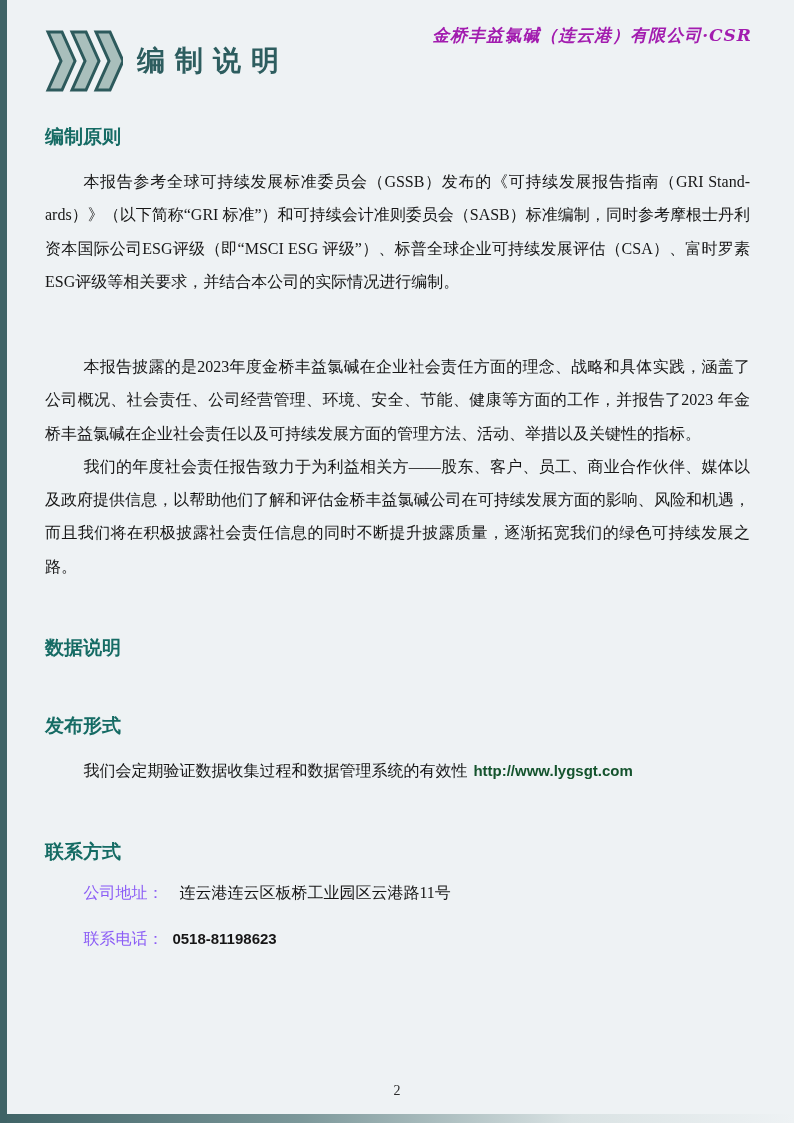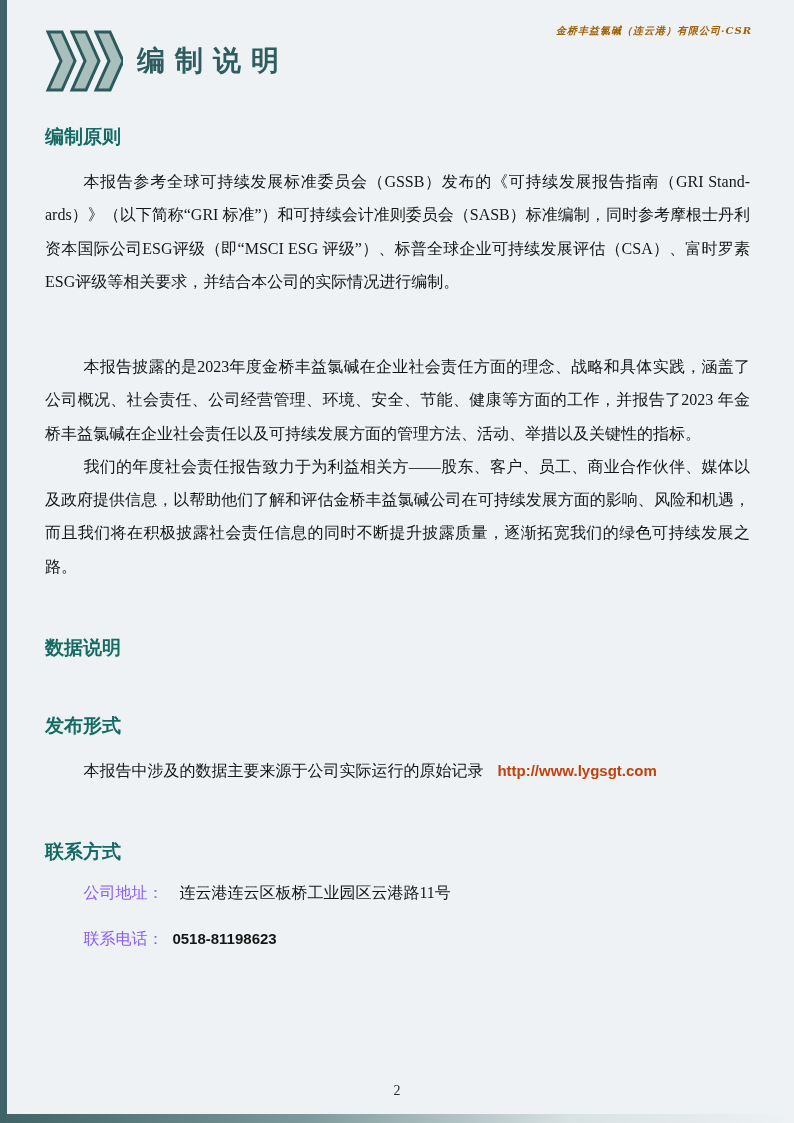--- a/index.html
+++ b/index.html
@@ -16,22 +16,22 @@
     background:#3f6366;z-index:5;
   }
   .bottom-bar{
     position:absolute;left:0;bottom:0;right:0;height:9px;
     background:linear-gradient(90deg,#3f6366 0%,#7c989a 38%,#d9e2e3 72%,#eef2f4 100%);
     z-index:4;
   }
   .hdr{
     position:absolute;top:24px;right:42px;
     font-style:italic;font-weight:bold;
-    font-size:10px;letter-spacing:1px;
-    color:#a16207;
+    font-size:17px;letter-spacing:1px;
+    color:#a21caf;
     font-family:"DejaVu Serif","Liberation Serif",serif;
   }
   .title-row{
     position:absolute;top:30px;left:45px;
     display:flex;align-items:center;
   }
   .chevrons{display:inline-block;line-height:0;}
   .page-title{
     margin:0 0 0 14px;
     font-family:"Liberation Sans","DejaVu Sans",sans-serif;
@@ -51,22 +51,22 @@
   }
   .sec p{
     margin:0;
     font-size:16px;line-height:2.08;
     text-align:justify;text-indent:2.4em;
     color:#161616;
   }
   .url{
     font-family:"Liberation Sans","DejaVu Sans",sans-serif;
     font-weight:bold;font-size:15px;
-    color:#c2410c;text-decoration:none;
-    margin-left:14px;
+    color:#14532d;text-decoration:none;
+    margin-left:6px;
   }
   .contact-row{
     margin:0 0 20px 0;
     font-size:16px;line-height:1.6;
     padding-left:2.4em;
   }
   .contact-row .lbl{color:#8b5cf6;}
   .contact-row .val{margin-left:1em;}
   .contact-row .val.num{
     font-family:"Liberation Sans","DejaVu Sans",sans-serif;
@@ -111,21 +111,21 @@
       <p>本报告披露的是2023年度金桥丰益氯碱在企业社会责任方面的理念、战略和具体实践，涵盖了公司概况、社会责任、公司经营管理、环境、安全、节能、健康等方面的工作，并报告了2023 年金桥丰益氯碱在企业社会责任以及可持续发展方面的管理方法、活动、举措以及关键性的指标。</p>
       <p>我们的年度社会责任报告致力于为利益相关方——股东、客户、员工、商业合作伙伴、媒体以及政府提供信息，以帮助他们了解和评估金桥丰益氯碱公司在可持续发展方面的影响、风险和机遇，而且我们将在积极披露社会责任信息的同时不断提升披露质量，逐渐拓宽我们的绿色可持续发展之路。</p>
     </div>
 
     <div class="sec">
       <h2>数据说明</h2>
     </div>
 
     <div class="sec">
       <h2>发布形式</h2>
-      <p><span>本报告中涉及的数据主要来源于公司实际运行的原始记录</span><a class="url" href="#">http://www.lygsgt.com</a></p>
+      <p><span>我们会定期验证数据收集过程和数据管理系统的有效性</span><a class="url" href="#">http://www.lygsgt.com</a></p>
     </div>
 
     <div class="sec">
       <h2>联系方式</h2>
       <div class="contact-row">
         <span class="lbl">公司地址：</span><span class="val">连云港连云区板桥工业园区云港路11号</span>
       </div>
       <div class="contact-row">
         <span class="lbl">联系电话：</span><span class="val num">0518-81198623</span>
       </div>

